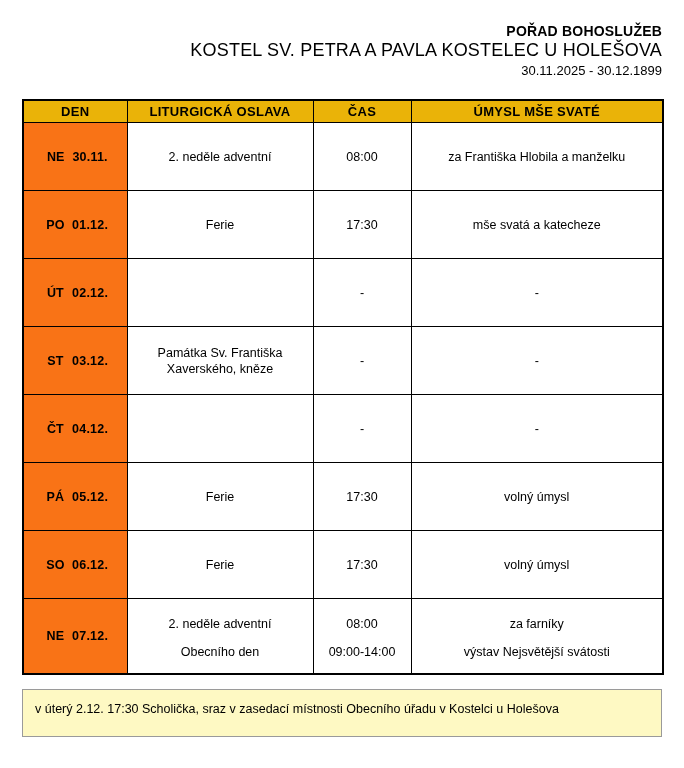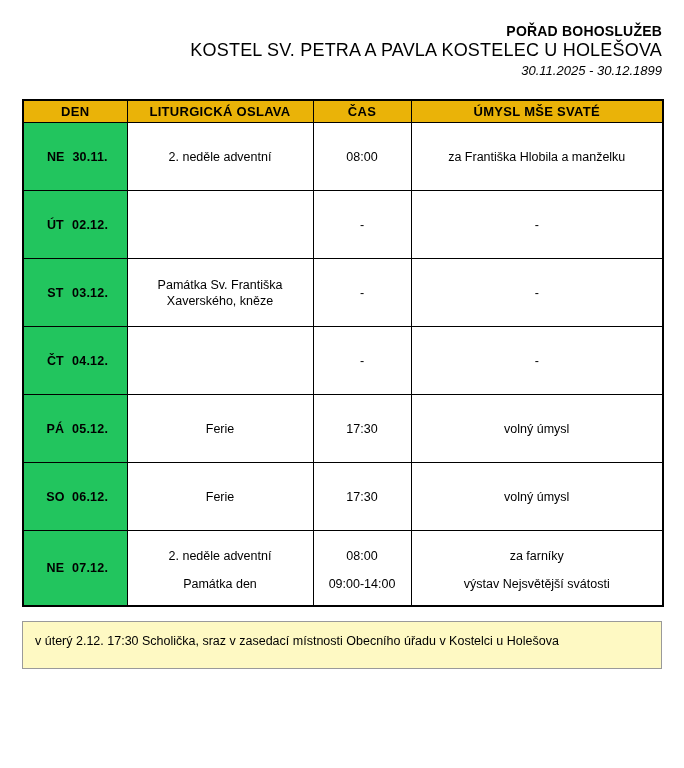--- a/index.html
+++ b/index.html
@@ -35,21 +35,20 @@
     font-size: 18px;
     font-weight: normal;
     letter-spacing: 0.2px;
     line-height: 19px;
   }
   .header .line3 {
     font-size: 13px;
     font-weight: normal;
     line-height: 20px;
     padding-top: 1px;
-    font-style: italic;
   }
 
   table.schedule {
     margin-top: 18px;
     border-collapse: collapse;
     width: 640px;
     table-layout: fixed;
     border: 2px solid #000;
   }
   table.schedule th, table.schedule td {
@@ -65,21 +64,21 @@
     height: 21px;
     font-size: 13px;
     letter-spacing: 0.3px;
   }
   table.schedule col.c-day { width: 104px; }
   table.schedule col.c-lit { width: 186px; }
   table.schedule col.c-time { width: 98px; }
   table.schedule col.c-int { width: 252px; }
 
   td.day {
-    background: #22c55e;
+    background: #f97316;
     font-weight: bold;
     font-size: 13px;
     text-align: left;
     padding-left: 12px;
     letter-spacing: 0.2px;
   }
   td.day .dow {
     display: inline-block;
     min-width: 26px;
   }
@@ -154,20 +153,29 @@
       <tr class="row">
         <td class="day">
           <span class="dow">NE</span>
           <span>30.11.</span>
         </td>
         <td class="lit">2. neděle adventní</td>
         <td>08:00</td>
         <td>za Františka Hlobila a manželku</td>
       </tr>
 
+      <tr class="row">
+        <td class="day">
+          <span class="dow">PO</span>
+          <span>01.12.</span>
+        </td>
+        <td class="lit">Ferie</td>
+        <td>17:30</td>
+        <td>mše svatá a katecheze</td>
+      </tr>
 
       <tr class="row">
         <td class="day">
           <span class="dow">ÚT</span>
           <span>02.12.</span>
         </td>
         <td class="lit"></td>
         <td>-</td>
         <td>-</td>
       </tr>
@@ -216,21 +224,21 @@
       </tr>
 
       <tr class="row tall">
         <td class="day">
           <span class="dow">NE</span>
           <span>07.12.</span>
         </td>
         <td class="split">
           <div class="split-inner">
             <div class="top">2. neděle adventní</div>
-            <div class="bottom">Památka den</div>
+            <div class="bottom">Obecního den</div>
           </div>
         </td>
         <td class="split">
           <div class="split-inner">
             <div class="top">08:00</div>
             <div class="bottom">09:00-14:00</div>
           </div>
         </td>
         <td class="split">
           <div class="split-inner">

